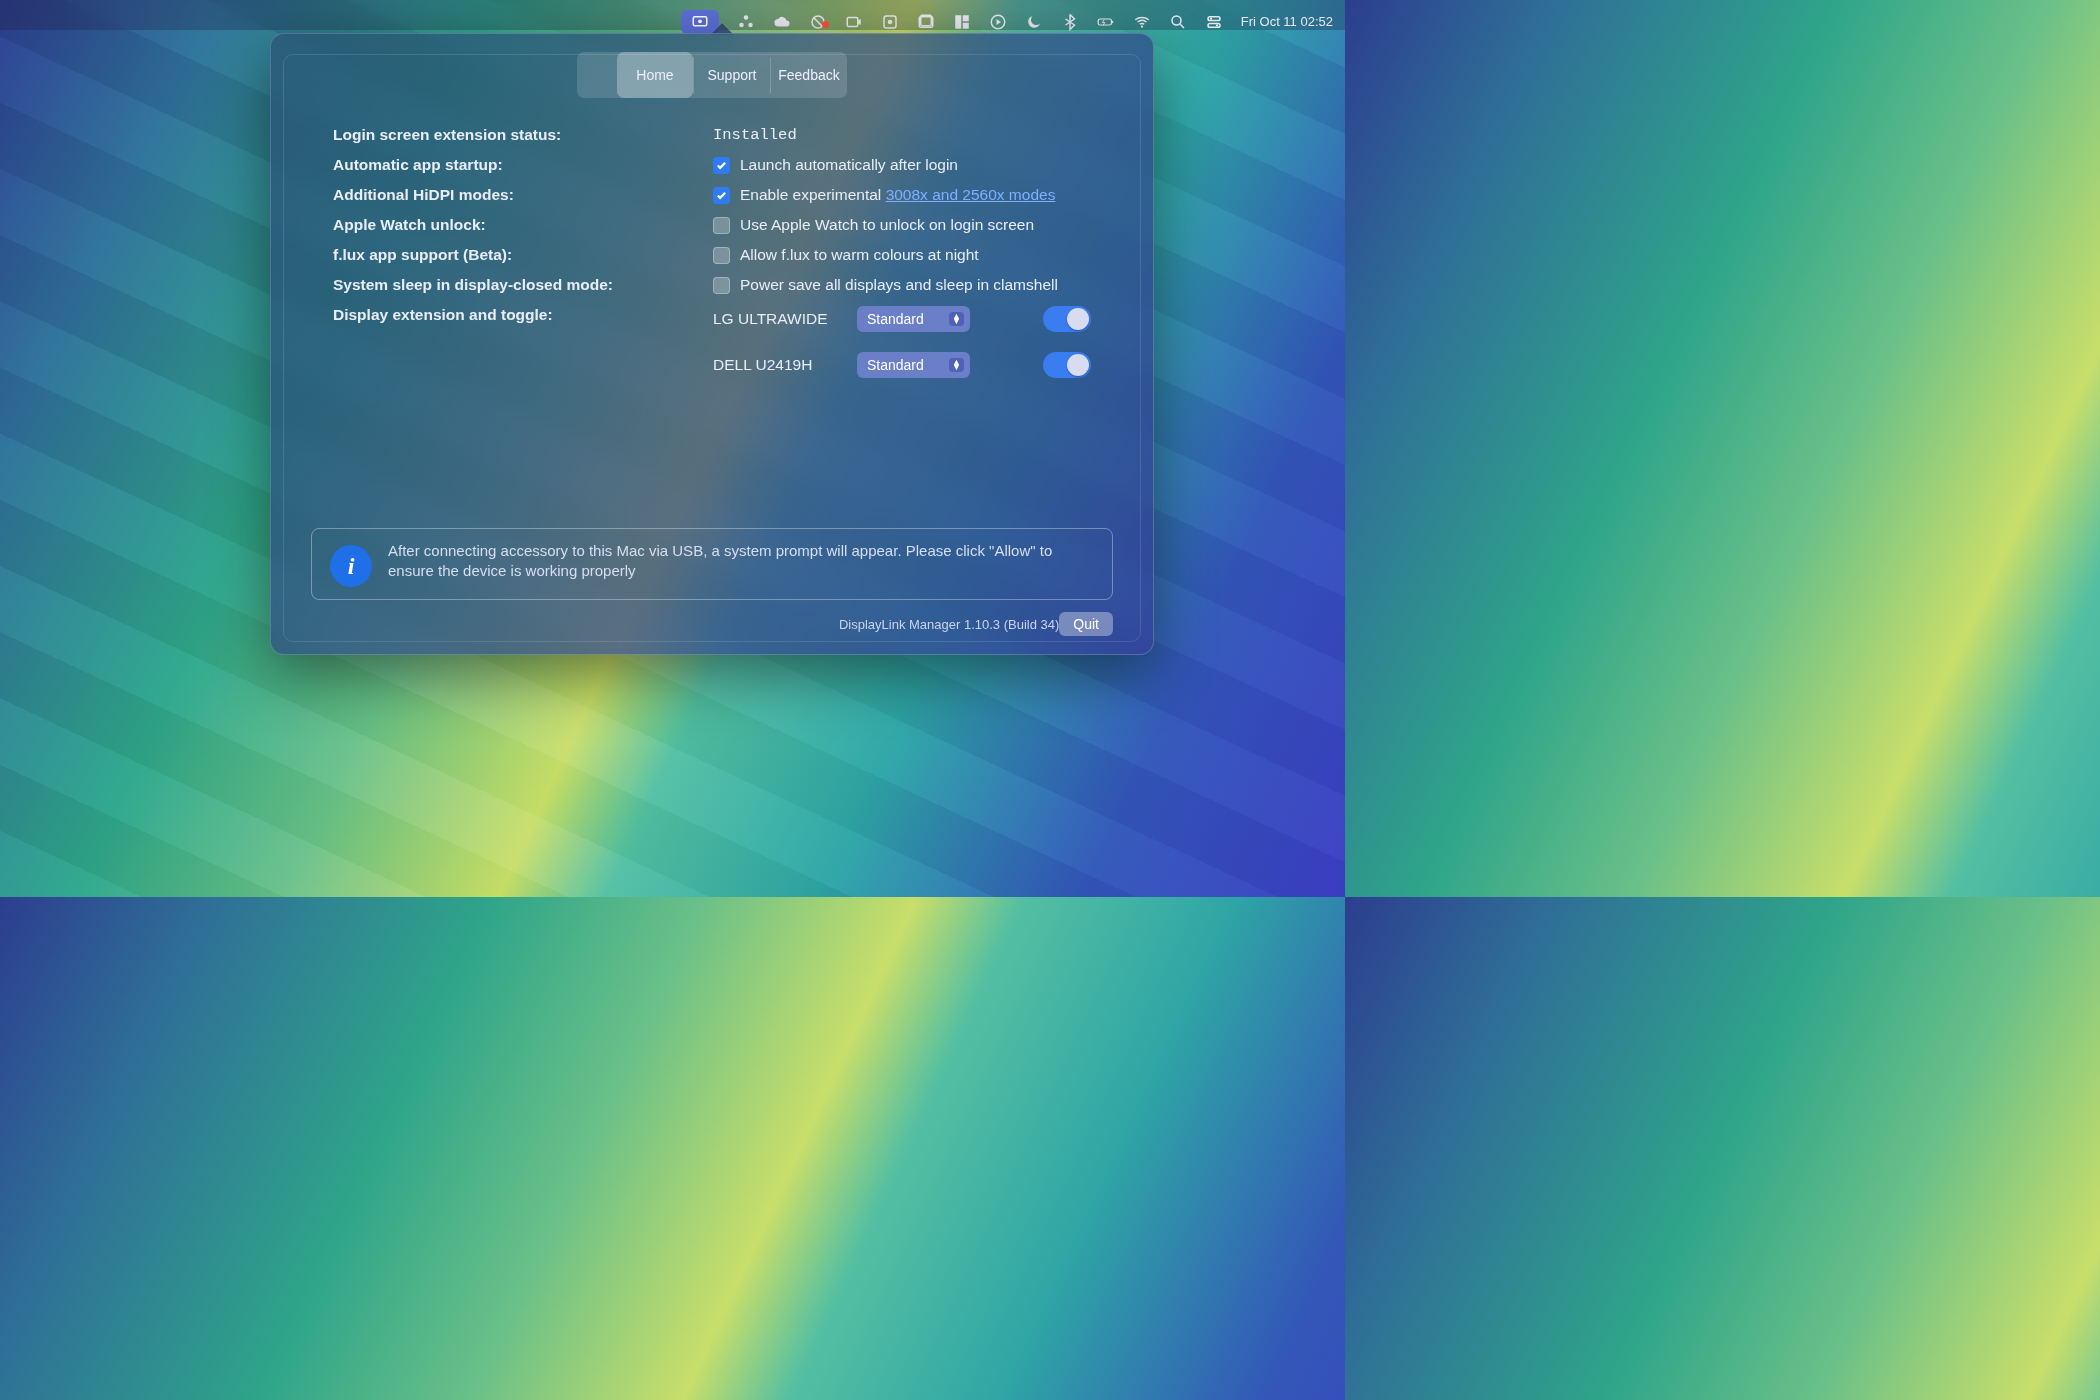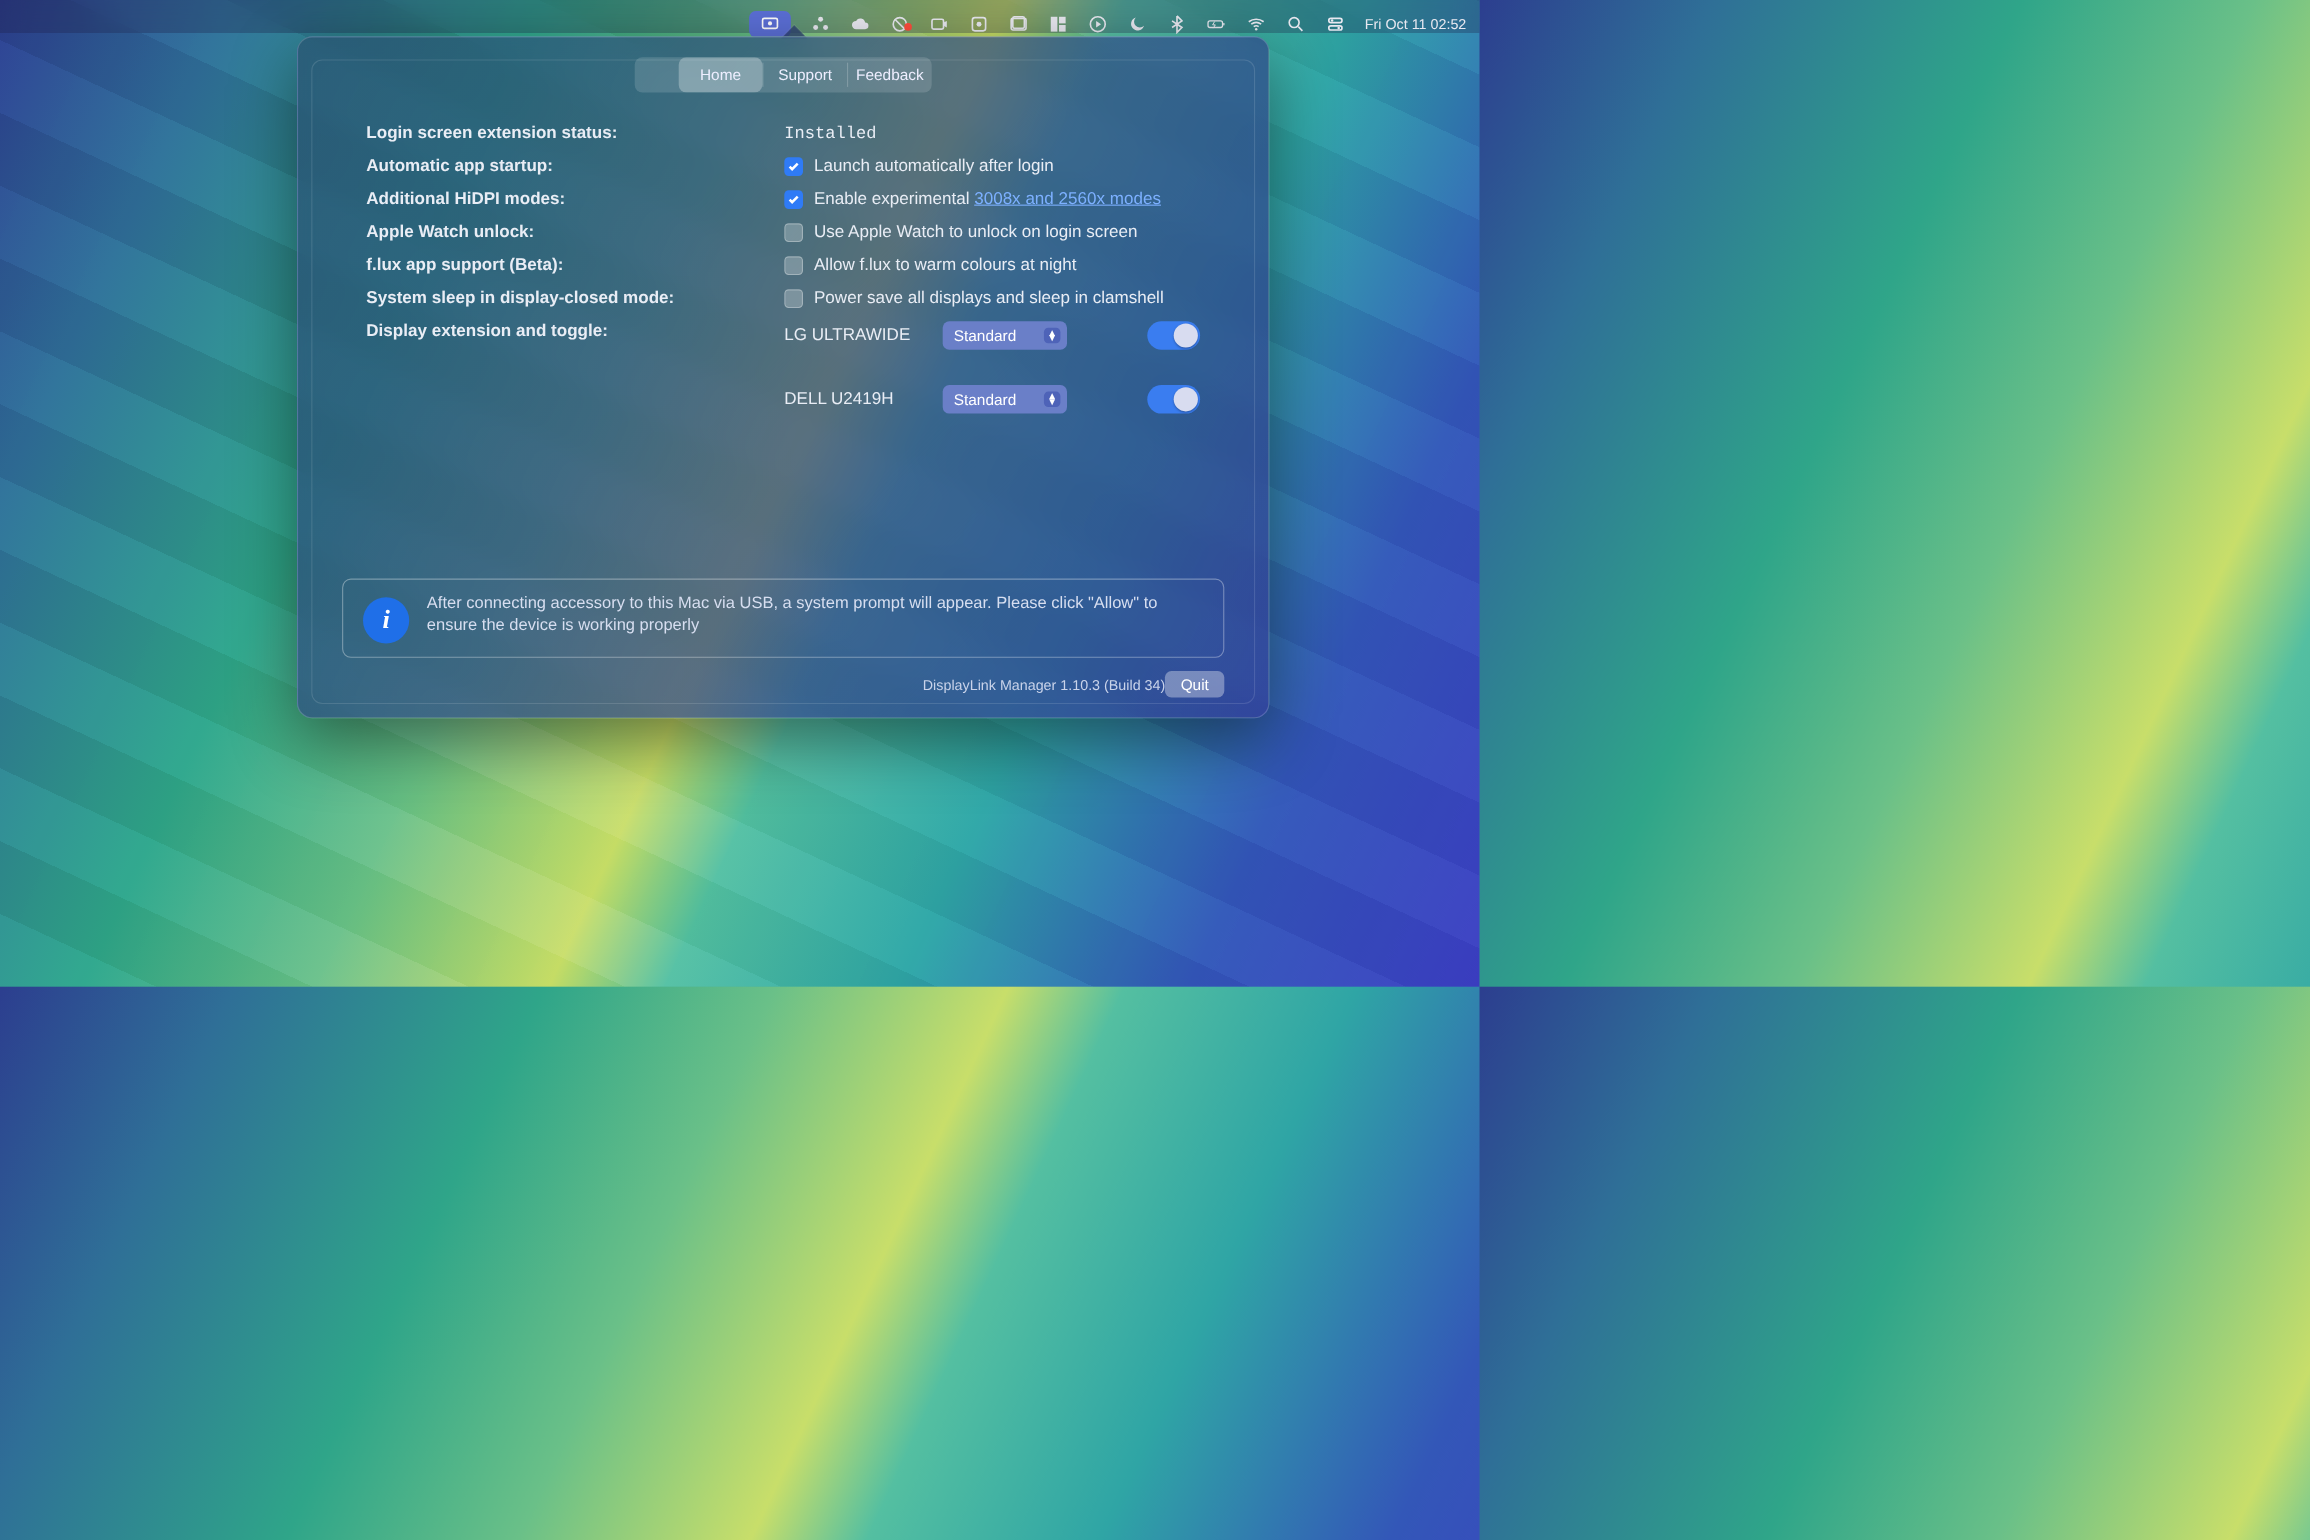--- a/index.html
+++ b/index.html
@@ -67,21 +67,21 @@
     position:absolute; inset:20px 12px 12px 12px;
     border:1px solid rgba(255,255,255,0.12);
     border-radius:10px;
     pointer-events:none;
   }
 
   
   .tabs{
     display:flex; width:270px; margin:0 auto 18px;
     background: rgba(255,255,255,0.14);
-    border-radius:7px; overflow:hidden; height:32px;
+    border-radius:7px; overflow:hidden; height:46px;
     font-size:14px;
     padding-left:40px;
   }
   .tabs .tab{flex:1;display:flex;align-items:center;justify-content:center;cursor:pointer;color:#eef;}
   .tabs .tab.active{background: rgba(255,255,255,0.28); border-radius:7px;}
   .tabs .sep{width:1px;background:rgba(255,255,255,0.2);margin:5px 0;}
 
   
   .settings{padding: 10px 52px 0 52px; font-size:15.5px;}
   .row{display:flex;align-items:flex-start;margin-bottom:12px;}
@@ -302,21 +302,21 @@
       <div class="row">
         <div class="label">System sleep in display-closed mode:</div>
         <div class="value">
           <span class="checkbox unchecked"></span>
           <span class="cb-text">Power save all displays and sleep in clamshell</span>
         </div>
       </div>
 
       <div class="row">
         <div class="label">Display extension and toggle:</div>
-        <div class="value" style="flex-direction:column;align-items:stretch;gap:22px;">
+        <div class="value" style="flex-direction:column;align-items:stretch;gap:10px;">
           <div class="display-row">
             <span class="display-name">LG ULTRAWIDE</span>
             <div class="select">
               <span>Standard</span>
               <span class="chevs">▲<br>▼</span>
             </div>
             <div class="toggle">
                 <div class="knob"></div>
               </div>
           </div>

